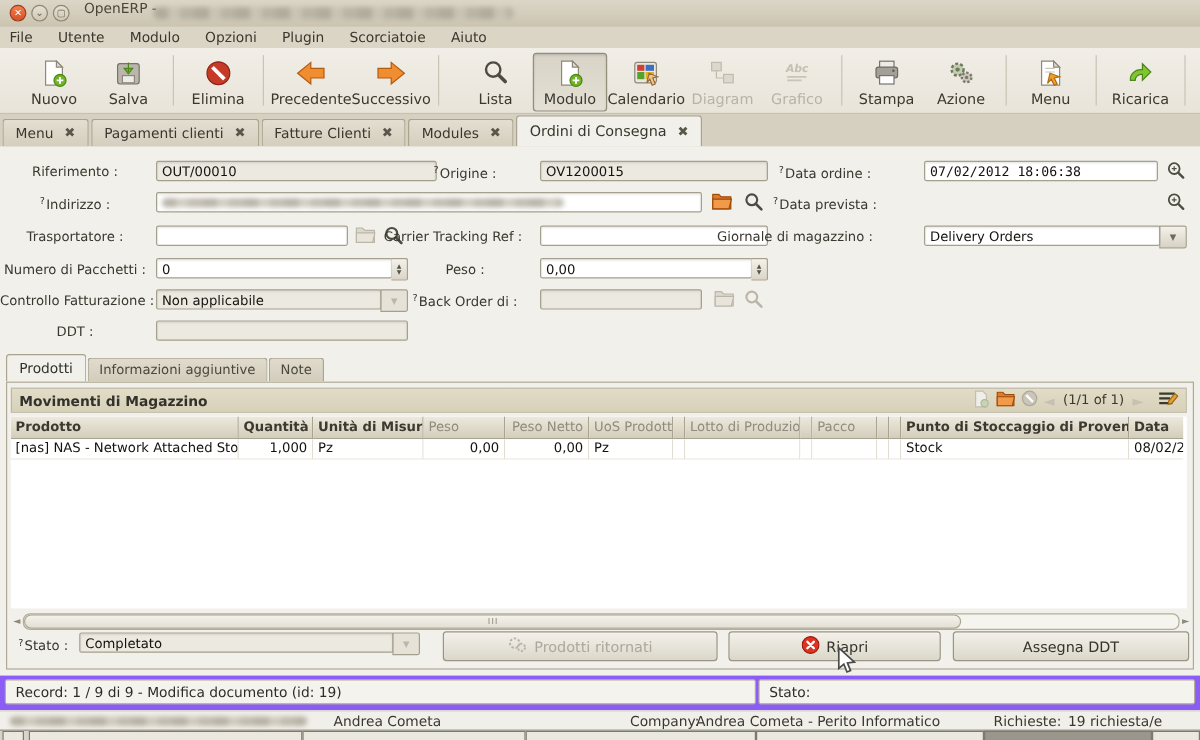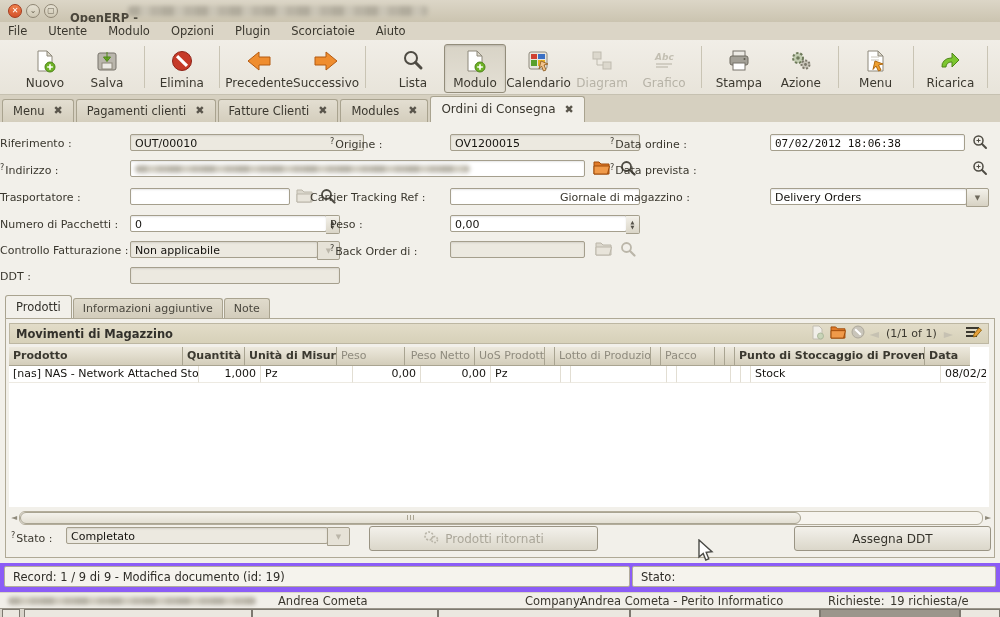--- a/index.html
+++ b/index.html
@@ -7,21 +7,21 @@
        font-family:"DejaVu Sans","Liberation Sans",sans-serif;font-size:11px;color:#3a372e;
        background:#F2F0EA;}
   .abs{position:absolute;}
   
   .titlebar{left:0;top:0;width:1000px;height:22px;
       background:linear-gradient(#DCD6C7,#CBC4B0);border-bottom:1px solid #A79F8B;}
   .wbtn{position:absolute;top:4px;width:14px;height:14px;border-radius:50%;
       display:flex;align-items:center;justify-content:center;font-size:8px;line-height:1;
       border:1px solid #8f8674;background:linear-gradient(#E6E1D3,#CFC8B4);color:#6d6756;box-sizing:border-box;}
   .wbtn.close{background:linear-gradient(#F0814B,#D4512A);border-color:#A53A1B;color:#fff;font-weight:bold;}
-  .wtitle{position:absolute;left:70px;top:11px;font-size:11.5px;color:#4a463b;font-weight:bold;}
+  .wtitle{position:absolute;left:70px;top:0;font-size:11.5px;color:#4a463b;}
   
   .menubar{left:0;top:22px;width:1000px;height:18px;background:#DBD5C6;
       display:flex;align-items:center;gap:21px;padding-left:8px;box-sizing:border-box;font-size:11.5px;}
   .menuitem{cursor:default;}
   
   .toolbar{left:0;top:40px;width:1000px;height:55px;background:linear-gradient(#F1EEE7,#E8E4DA);
       border-bottom:1px solid #C6C1B1;display:flex;align-items:flex-start;padding:4px 6px 0 14px;box-sizing:border-box;}
   .tbtn{display:flex;flex-direction:column;align-items:center;gap:2px;padding:3px 8px 2px;
       border:1px solid transparent;border-radius:3px;font-size:12px;color:#3b382f;min-width:44px;}
   .tbtn .ticon{height:26px;display:flex;align-items:center;justify-content:center;text-align:center;}
@@ -30,21 +30,21 @@
   .tsep{width:1px;height:42px;background:#C9C4B4;margin:2px 6px 0;}
   
   .tabstrip{left:0;top:95px;width:1000px;height:27px;background:#D6D0C0;
       display:flex;align-items:flex-end;padding:0 0 0 2px;box-sizing:border-box;}
   .mtab{background:linear-gradient(#E3DED1,#D4CEBD);border:1px solid #A9A38F;border-bottom:none;
       border-radius:3px 3px 0 0;padding:4px 10px 5px;margin-right:2px;display:flex;gap:9px;align-items:center;
       font-size:11.5px;color:#44413а;height:13px;}
   .mtab.active{background:#F2F0EA;height:16px;font-size:12px;margin-top:20px;}
   .tabx{font-weight:bold;color:#5a564c;font-size:11px;line-height:1;}
   
-  .lbl{position:absolute;text-align:left;white-space:nowrap;color:#3a372e;}
+  .lbl{position:absolute;text-align:center;white-space:nowrap;color:#3a372e;}
   .q{font-size:8px;vertical-align:4px;margin-right:1px;}
   .inp{position:absolute;height:17px;line-height:17px;background:#fff;border:1px solid #A59F8D;
       border-radius:2px;padding:0 4px;color:#14120e;box-shadow:inset 0 1px 2px rgba(0,0,0,.10);
       white-space:nowrap;overflow:hidden;box-sizing:border-box;}
   .ro{background:#ECE9E0;}
   .mono{font-family:"DejaVu Sans Mono","Liberation Mono",monospace;font-size:11px;}
   .ddbtn{position:absolute;width:23px;height:19px;box-sizing:border-box;background:linear-gradient(#F3F1EA,#D7D2C3);
       border:1px solid #A59F8D;border-radius:0 2px 2px 0;display:flex;align-items:center;justify-content:center;
       color:#6e695c;font-size:7px;}
   .ddbtn.disabled{color:#BBB6A9;background:#E6E2D7;}
@@ -430,21 +430,21 @@
             <svg width="18" height="14" viewBox="0 0 18 14">
                 <path d="M2 3h13M2 7h9M2 11h11" stroke="#3b382f" stroke-width="1.8"></path>
                 <path d="M10 9l5-6 2.5 2-5 6-3 1z" fill="#E8A13C" stroke="#9a6a10"></path>
               </svg>
           </span>
         </span>
       </div>
 
       <div class="tarea">
         <div class="thead">
-          <div class="th" style="width:174px">Prodotto</div>
+          <div class="th" style="width:190px">Prodotto</div>
           <div class="th r" style="width:62px">Quantità</div>
           <div class="th" style="width:92px">Unità di Misura</div>
           <div class="th muted" style="width:68px">Peso</div>
           <div class="th muted r" style="width:70px">Peso Netto</div>
           <div class="th muted" style="width:70px">UoS Prodotto</div>
           <div class="th" style="width:10px"></div>
           <div class="th muted" style="width:96px">Lotto di Produzione</div>
           <div class="th" style="width:10px"></div>
           <div class="th muted" style="width:54px">Pacco</div>
           <div class="th" style="width:10px"></div>
@@ -488,20 +488,29 @@
 
       <div class="btn disabled" style="left:363px;top:207px;width:229px">
         <span>
           <svg width="16" height="14" viewBox="0 0 16 14">
               <circle cx="6" cy="6" r="4" fill="none" stroke="#B7B3A6" stroke-width="1.6" stroke-dasharray="2 1.5"></circle>
               <circle cx="11.5" cy="9.5" r="3" fill="none" stroke="#B7B3A6" stroke-width="1.6" stroke-dasharray="1.8 1.4"></circle>
             </svg>
         </span>
         <span>Prodotti ritornati</span>
       </div>
+      <div class="btn" style="left:601px;top:207px;width:177px">
+        <span>
+          <svg width="15" height="15" viewBox="0 0 15 15">
+              <circle cx="7.5" cy="7.5" r="7" fill="#DD3322" stroke="#9A1A0E"></circle>
+              <path d="M4.8 4.8l5.4 5.4M10.2 4.8l-5.4 5.4" stroke="#fff" stroke-width="2" stroke-linecap="round"></path>
+            </svg>
+        </span>
+        <span>Riapri</span>
+      </div>
       <div class="btn" style="left:788px;top:207px;width:197px">
         <span>Assegna DDT</span>
       </div>
     </div>
   </div>
 
   <div class="abs statusbar">
     <div class="sunken" style="left:4px;width:626px">Record: 1 / 9 di 9 - Modifica documento (id: 19)</div>
     <div class="sunken" style="left:632px;width:364px">Stato:</div>
   </div>

